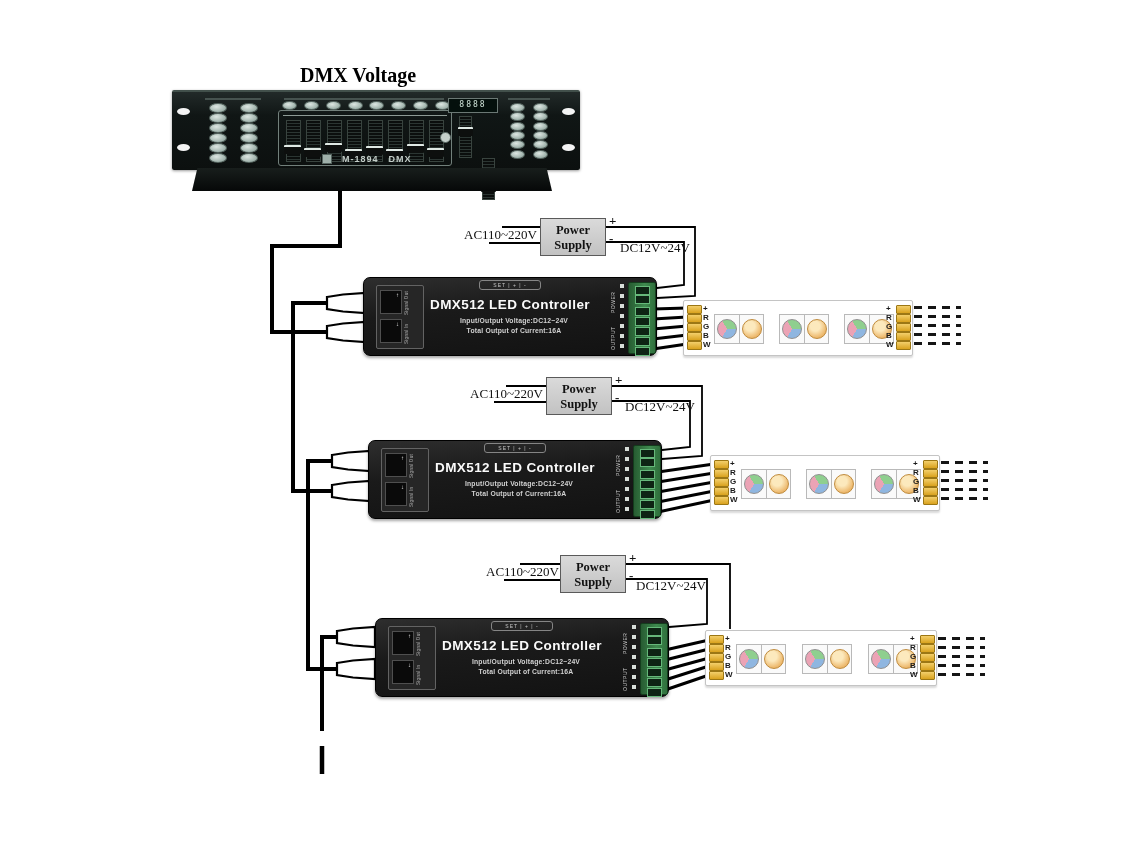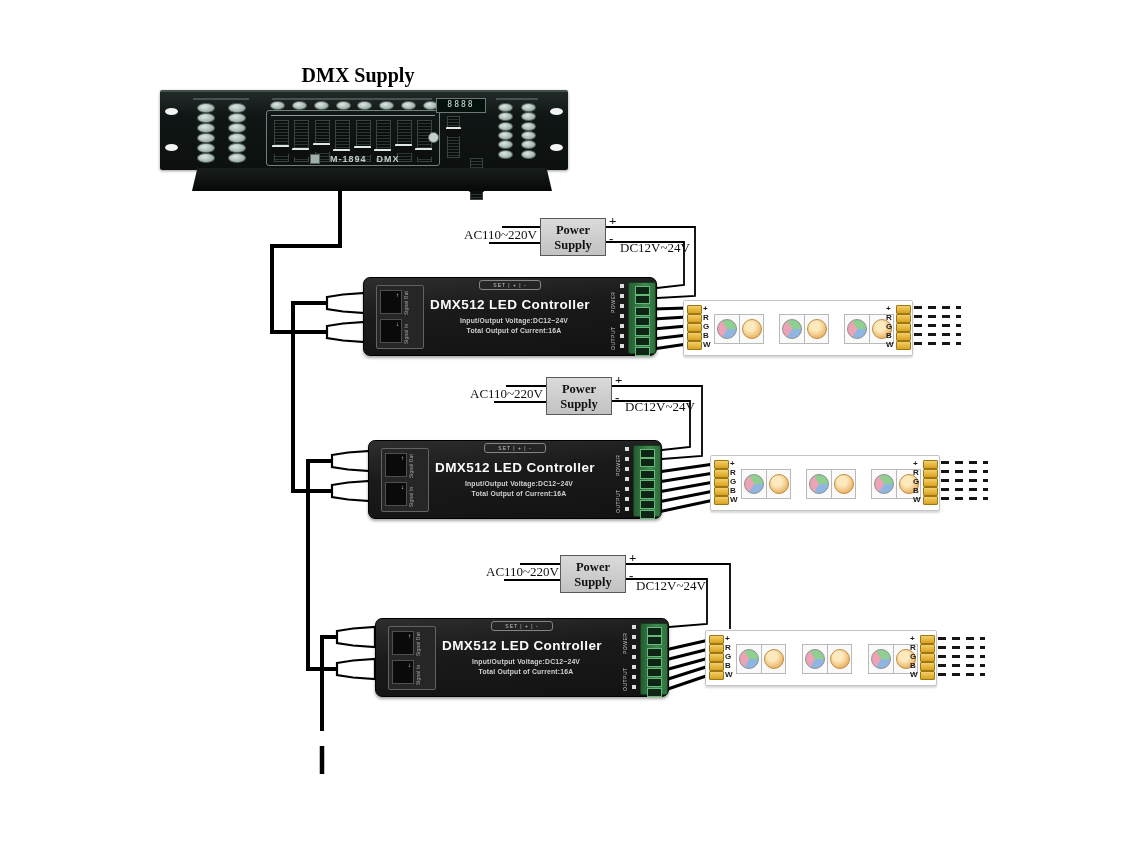--- a/index.html
+++ b/index.html
@@ -2,21 +2,21 @@
 <html><head>
 <meta charset="utf-8">
 <style>
   html,body{margin:0;padding:0;background:#ffffff;}
   #canvas{position:relative;width:1129px;height:846px;background:#fff;overflow:hidden;
           font-family:"Liberation Sans",sans-serif;}
   .abs{position:absolute;}
   .serif{font-family:"Liberation Serif",serif;}
 
   
-  .console{left:160px;top:90px;width:408px;height:78px;background:linear-gradient(180deg,#222a29,#101615 30%,#0c100f);
+  .console{left:172px;top:90px;width:408px;height:78px;background:linear-gradient(180deg,#222a29,#101615 30%,#0c100f);
            border-top:2px solid #42504b;border-radius:2px;box-shadow:0 1px 3px rgba(0,0,0,.4);}
   .console-base{left:192px;top:168px;width:360px;height:23px;background:linear-gradient(#181e1c,#060808);
                 clip-path:polygon(1.5% 0,98.5% 0,100% 100%,0 100%);}
   .hole{width:13px;height:7px;border-radius:50%;background:#f4f4f4;}
   .labelbar{height:2px;background:#596662;opacity:.7;}
   .cbtn{width:16px;height:8px;border-radius:50%;border:1px solid #55645f;
         background:radial-gradient(ellipse at 40% 35%,#dde6e2,#9db0a9 70%,#7f928c);}
   .cbtn.small{width:13px;height:7px;}
   .grid2x6{display:grid;grid-template-columns:repeat(2,1fr);grid-auto-rows:1fr;justify-items:center;align-items:center;}
   .midrow{display:flex;justify-content:space-between;align-items:center;}
@@ -120,21 +120,21 @@
       <path d="M658,502 L714,491"></path>
       <path d="M658,512 L714,500"></path>
       <path d="M665,650 L709,640"></path>
       <path d="M665,660 L709,649"></path>
       <path d="M665,670 L709,658"></path>
       <path d="M665,680 L709,666"></path>
       <path d="M665,690 L709,675"></path>
     </g>
   </svg>
 
-  <div class="abs title serif" style="left:258px;top:64px;width:200px;text-align:center;">DMX Supply</div>
+  <div class="abs title serif" style="left:258px;top:64px;width:200px;text-align:center;">DMX Voltage</div>
 
   <div class="abs console">
     <div class="abs hole" style="left:5px;top:16px;"></div>
     <div class="abs hole" style="left:5px;top:52px;"></div>
     <div class="abs hole" style="left:390px;top:16px;"></div>
     <div class="abs hole" style="left:390px;top:52px;"></div>
 
     <div class="abs labelbar" style="left:33px;top:6px;width:56px;"></div>
     <div class="abs grid2x6" style="left:30px;top:11px;width:62px;height:54px;">
       <div class="cbtn"></div>

